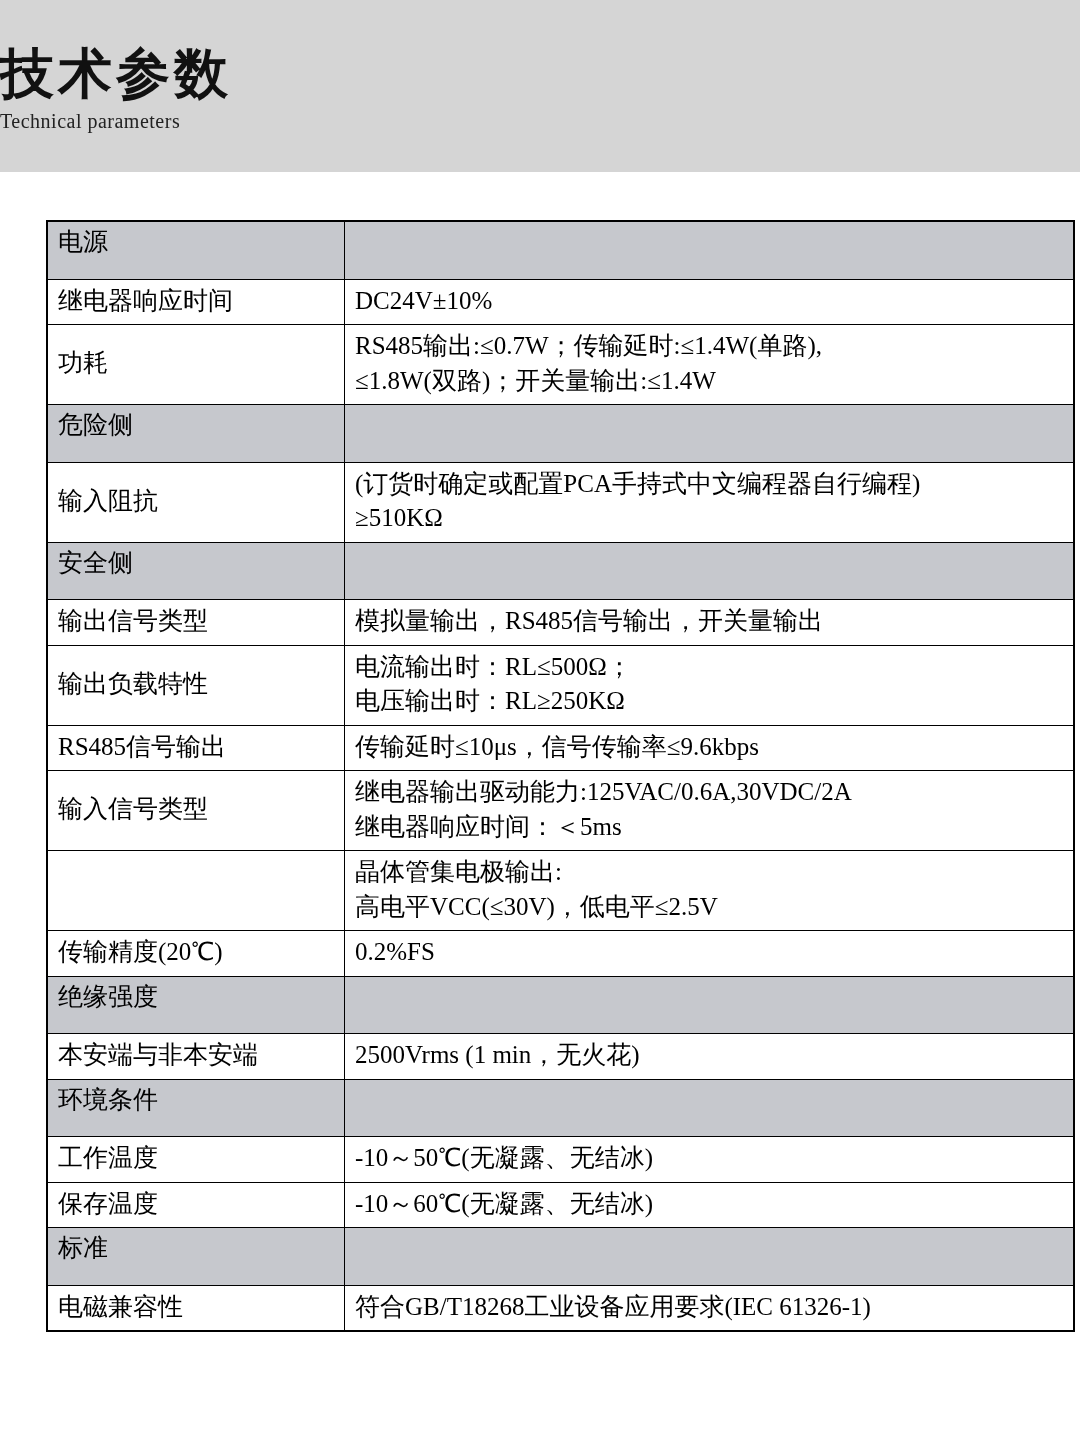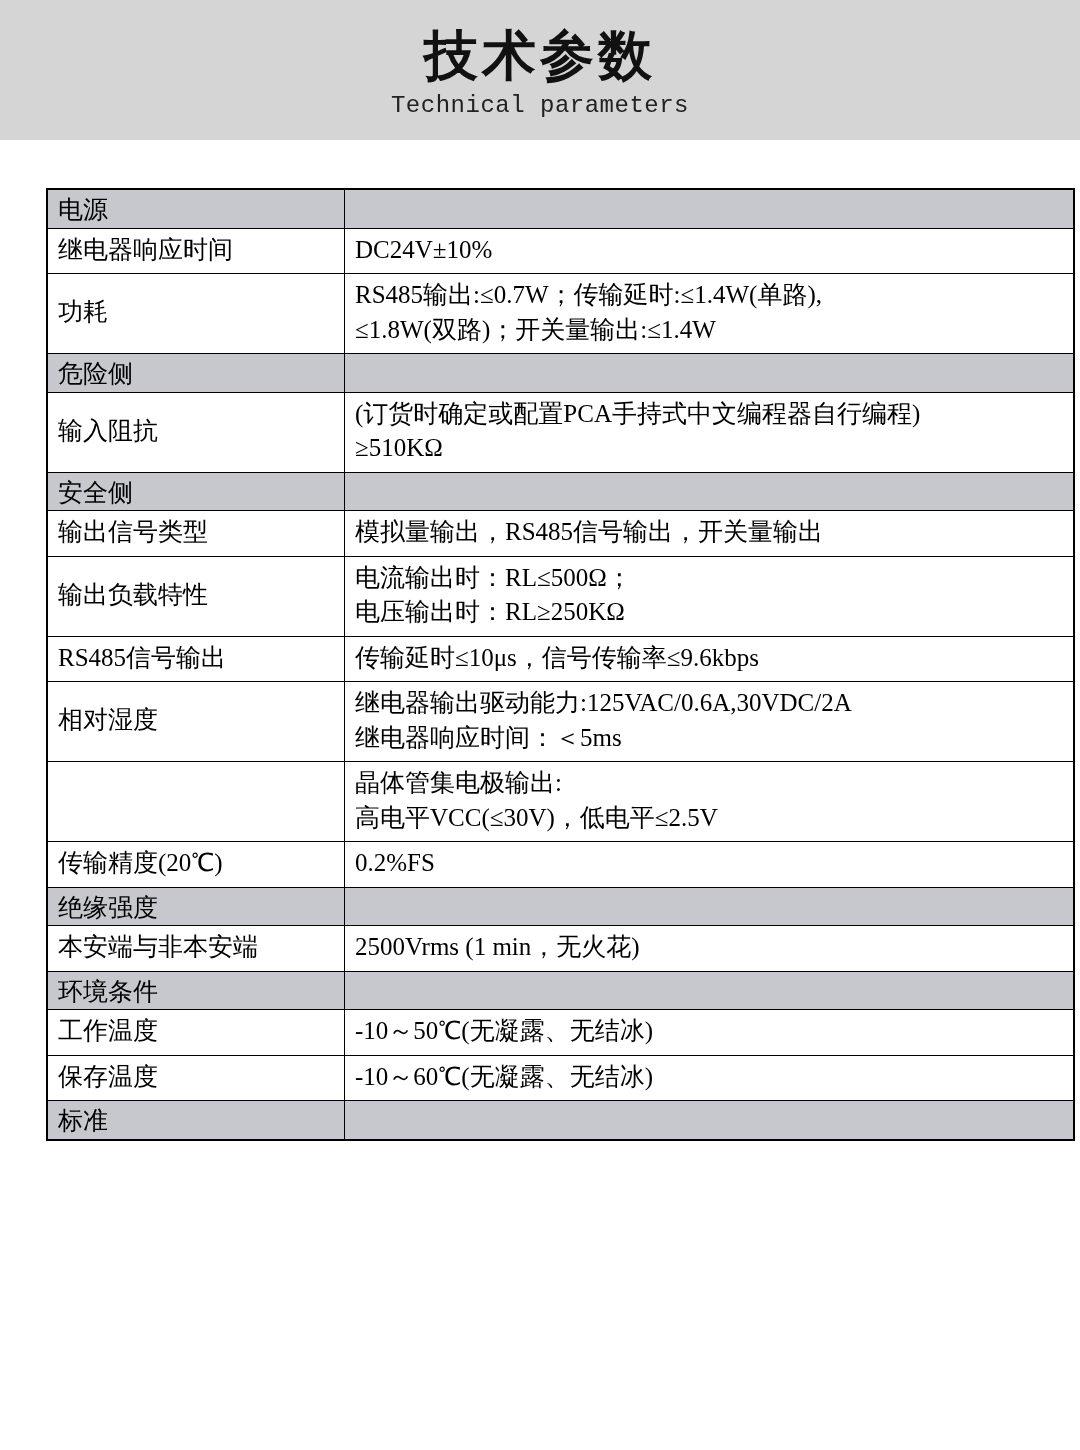--- a/index.html
+++ b/index.html
@@ -9,40 +9,39 @@
   }
   body {
     width: 1080px;
     height: 1450px;
     font-family: "Liberation Serif", serif;
     color: #000000;
     overflow: hidden;
   }
   .header-band {
     width: 1080px;
-    height: 140px;
+    height: 172px;
     background: #d5d5d5;
     display: flex;
     flex-direction: column;
-    align-items: center;
     justify-content: center;
     box-sizing: border-box;
     padding-top: 6px;
   }
   .header-title-cn {
     font-family: "Liberation Sans", sans-serif;
     font-size: 54px;
     font-weight: bold;
     letter-spacing: 4px;
     line-height: 1.05;
     color: #111111;
   }
   .header-title-en {
-    font-family: Liberation Mono, monospace;
-    font-size: 24px;
+    font-family: Liberation Serif, serif;
+    font-size: 20px;
     font-weight: normal;
     color: #222222;
     margin-top: 8px;
     letter-spacing: 0.5px;
   }
   .table-wrap {
     padding: 48px 46px 0 46px;
     box-sizing: border-box;
   }
   table.spec {
@@ -63,21 +62,21 @@
     width: 278px;
     white-space: nowrap;
   }
   td.value {
     width: 710px;
   }
   tr.section td {
     background: #c6c8cd;
     font-size: 25px;
     padding-top: 3px;
-    padding-bottom: 0;
+    padding-bottom: 19px;
   }
   tr.section td.value {
     background: #c6c8cd;
   }
   .line {
     display: block;
   }
 </style>
 </head>
 <body>
@@ -160,21 +159,21 @@
         <tr>
           <td class="label">
             <span class="line">RS485信号输出</span>
           </td>
           <td class="value">
             <span class="line">传输延时≤10μs，信号传输率≤9.6kbps</span>
           </td>
         </tr>
         <tr>
           <td class="label">
-            <span class="line">相对湿度</span>
+            <span class="line">输入信号类型</span>
           </td>
           <td class="value">
             <span class="line">继电器输出驱动能力:125VAC/0.6A,30VDC/2A</span>
             <span class="line">继电器响应时间：＜5ms</span>
           </td>
         </tr>
         <tr>
           <td class="label">
             <span class="line"></span>
           </td>
@@ -230,17 +229,25 @@
           <td class="value">
             <span class="line">-10～60℃(无凝露、无结冰)</span>
           </td>
         </tr>
         <tr class="section">
           <td class="label">
             <span class="line">标准</span>
           </td>
           <td class="value">
             <span class="line"></span>
+          </td>
+        </tr>
+        <tr>
+          <td class="label">
+            <span class="line">电磁兼容性</span>
+          </td>
+          <td class="value">
+            <span class="line">符合GB/T18268工业设备应用要求(IEC 61326-1)</span>
           </td>
         </tr>
       </tbody>
   </table>
 </div>
 
 </body></html>

